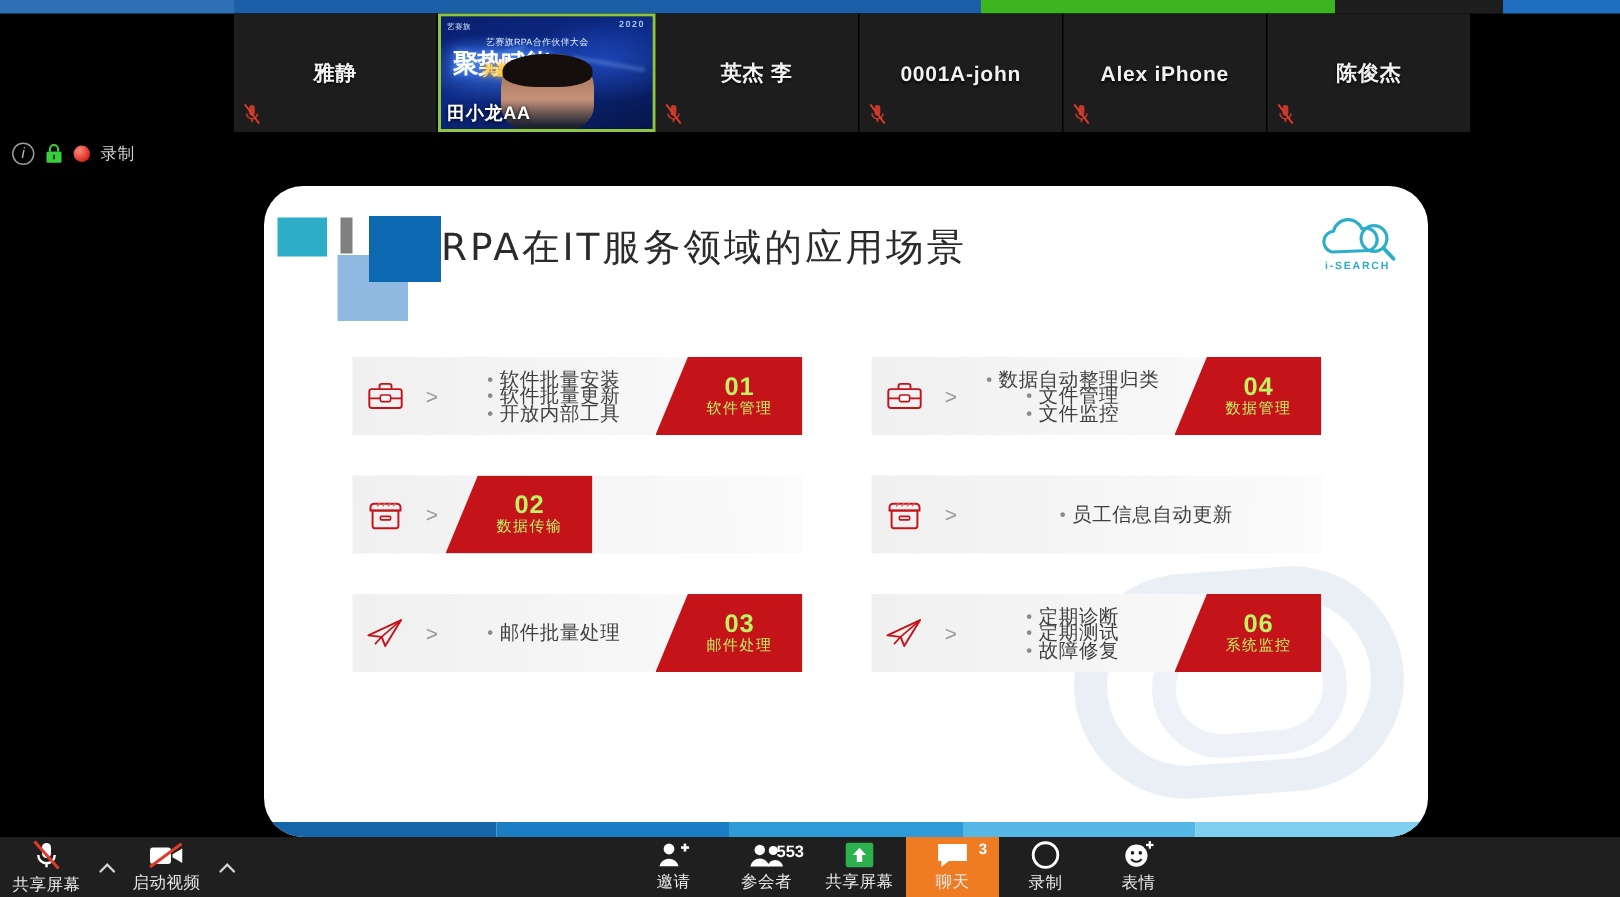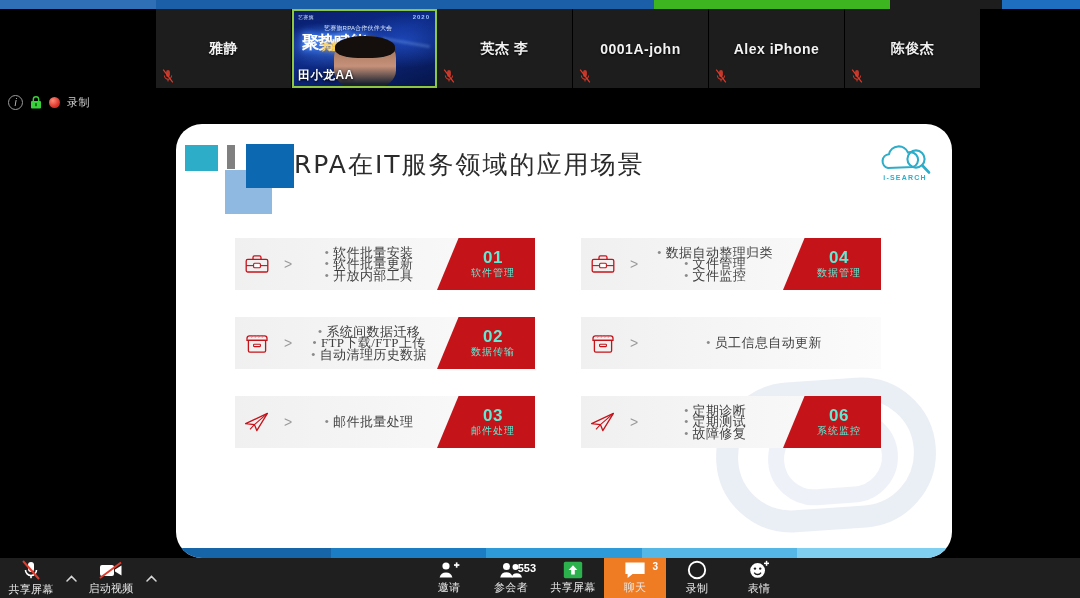--- a/index.html
+++ b/index.html
@@ -120,21 +120,21 @@
           background:linear-gradient(90deg,#f0f0f0 0%,#f6f6f6 55%,#fbfbfb 100%); }
   .card-ico { width:44px; flex:0 0 44px; display:flex; align-items:center; justify-content:center; }
   .card-gt { flex:0 0 18px; color:#9a9a9a; font-size:14px; text-align:center; }
   .card-list { flex:1 1 auto; padding-left:4px; }
   .card-list .li {
     font-size:13px; color:#3f3f3f; line-height:11.5px; letter-spacing:.4px;
     font-family:Liberation Serif, serif; white-space:nowrap;text-align:center;
   }
   .card-list .li::before { content:"• "; color:#8a8a8a; }
   .badge {
-    position:relative; flex:0 0 98px; height:52px; color:#5eead4;
+    position:relative; flex:0 0 98px; height:52px; color:#bef264;
     background:#c5131a; clip-path:polygon(22% 0,100% 0,100% 100%,0 100%);
     display:flex; flex-direction:column; align-items:center; justify-content:center;
     padding-left:14px;
   }
   .badge-num  { font-size:17px; font-weight:bold; line-height:17px; letter-spacing:.5px; }
   .badge-text { font-size:10px; line-height:13px; letter-spacing:1px; font-family:"DejaVu Sans", sans-serif; }
 
   
   .toolbar { position:absolute; left:0; bottom:0; width:1080px; height:40px; background:#1f1f1f; }
   .tb-left { position:absolute; left:0; top:0; height:40px; display:flex; align-items:center; }
@@ -288,25 +288,20 @@
           <div class="card">
             <div class="card-ico">
               <svg width="24" height="21" viewBox="0 0 24 21">
   <path d="M3.4 7.4 h17.2 v10.3 a1.4 1.4 0 0 1 -1.4 1.4 H4.8 a1.4 1.4 0 0 1 -1.4 -1.4 Z" fill="none" stroke="#c5131a" stroke-width="1.3"></path>
   <path d="M2 5.2 a2.4 2.4 0 0 1 2.4 -2.4 h15.2 a2.4 2.4 0 0 1 2.4 2.4 v2.2 H2 Z" fill="none" stroke="#c5131a" stroke-width="1.3"></path>
   <rect x="8.6" y="11.2" width="6.8" height="2.4" rx=".6" fill="none" stroke="#c5131a" stroke-width="1.1"></rect>
   <path d="M6.6 4.6 L8.2 2.2 M10.2 4.6 L11.5 2.2 M13.8 4.6 L15 2.2 M17.2 4.6 L18.4 2.6" stroke="#e0606a" stroke-width="1"></path>
               </svg>
             </div>
      <div class="card-gt">&gt;</div>
-     <div class="card-list">
-              <div class="li">系统间数据迁移</div>
-              <div class="li">FTP下载/FTP上传</div>
-              <div class="li">自动清理历史数据</div>
-            </div>
      <div class="badge">
        <div class="badge-num">02</div>
        <div class="badge-text">数据传输</div>
      </div>
           </div>
           <div class="card">
             <div class="card-ico">
               <svg width="26" height="22" viewBox="0 0 26 22">
   <path d="M1.6 12.6 L23.4 2.4 L12.8 19.6 L10.4 13.6 Z" fill="none" stroke="#c5131a" stroke-width="1.3" stroke-linejoin="round"></path>
   <path d="M10.4 13.6 L23.4 2.4" fill="none" stroke="#c5131a" stroke-width="1.1"></path>

